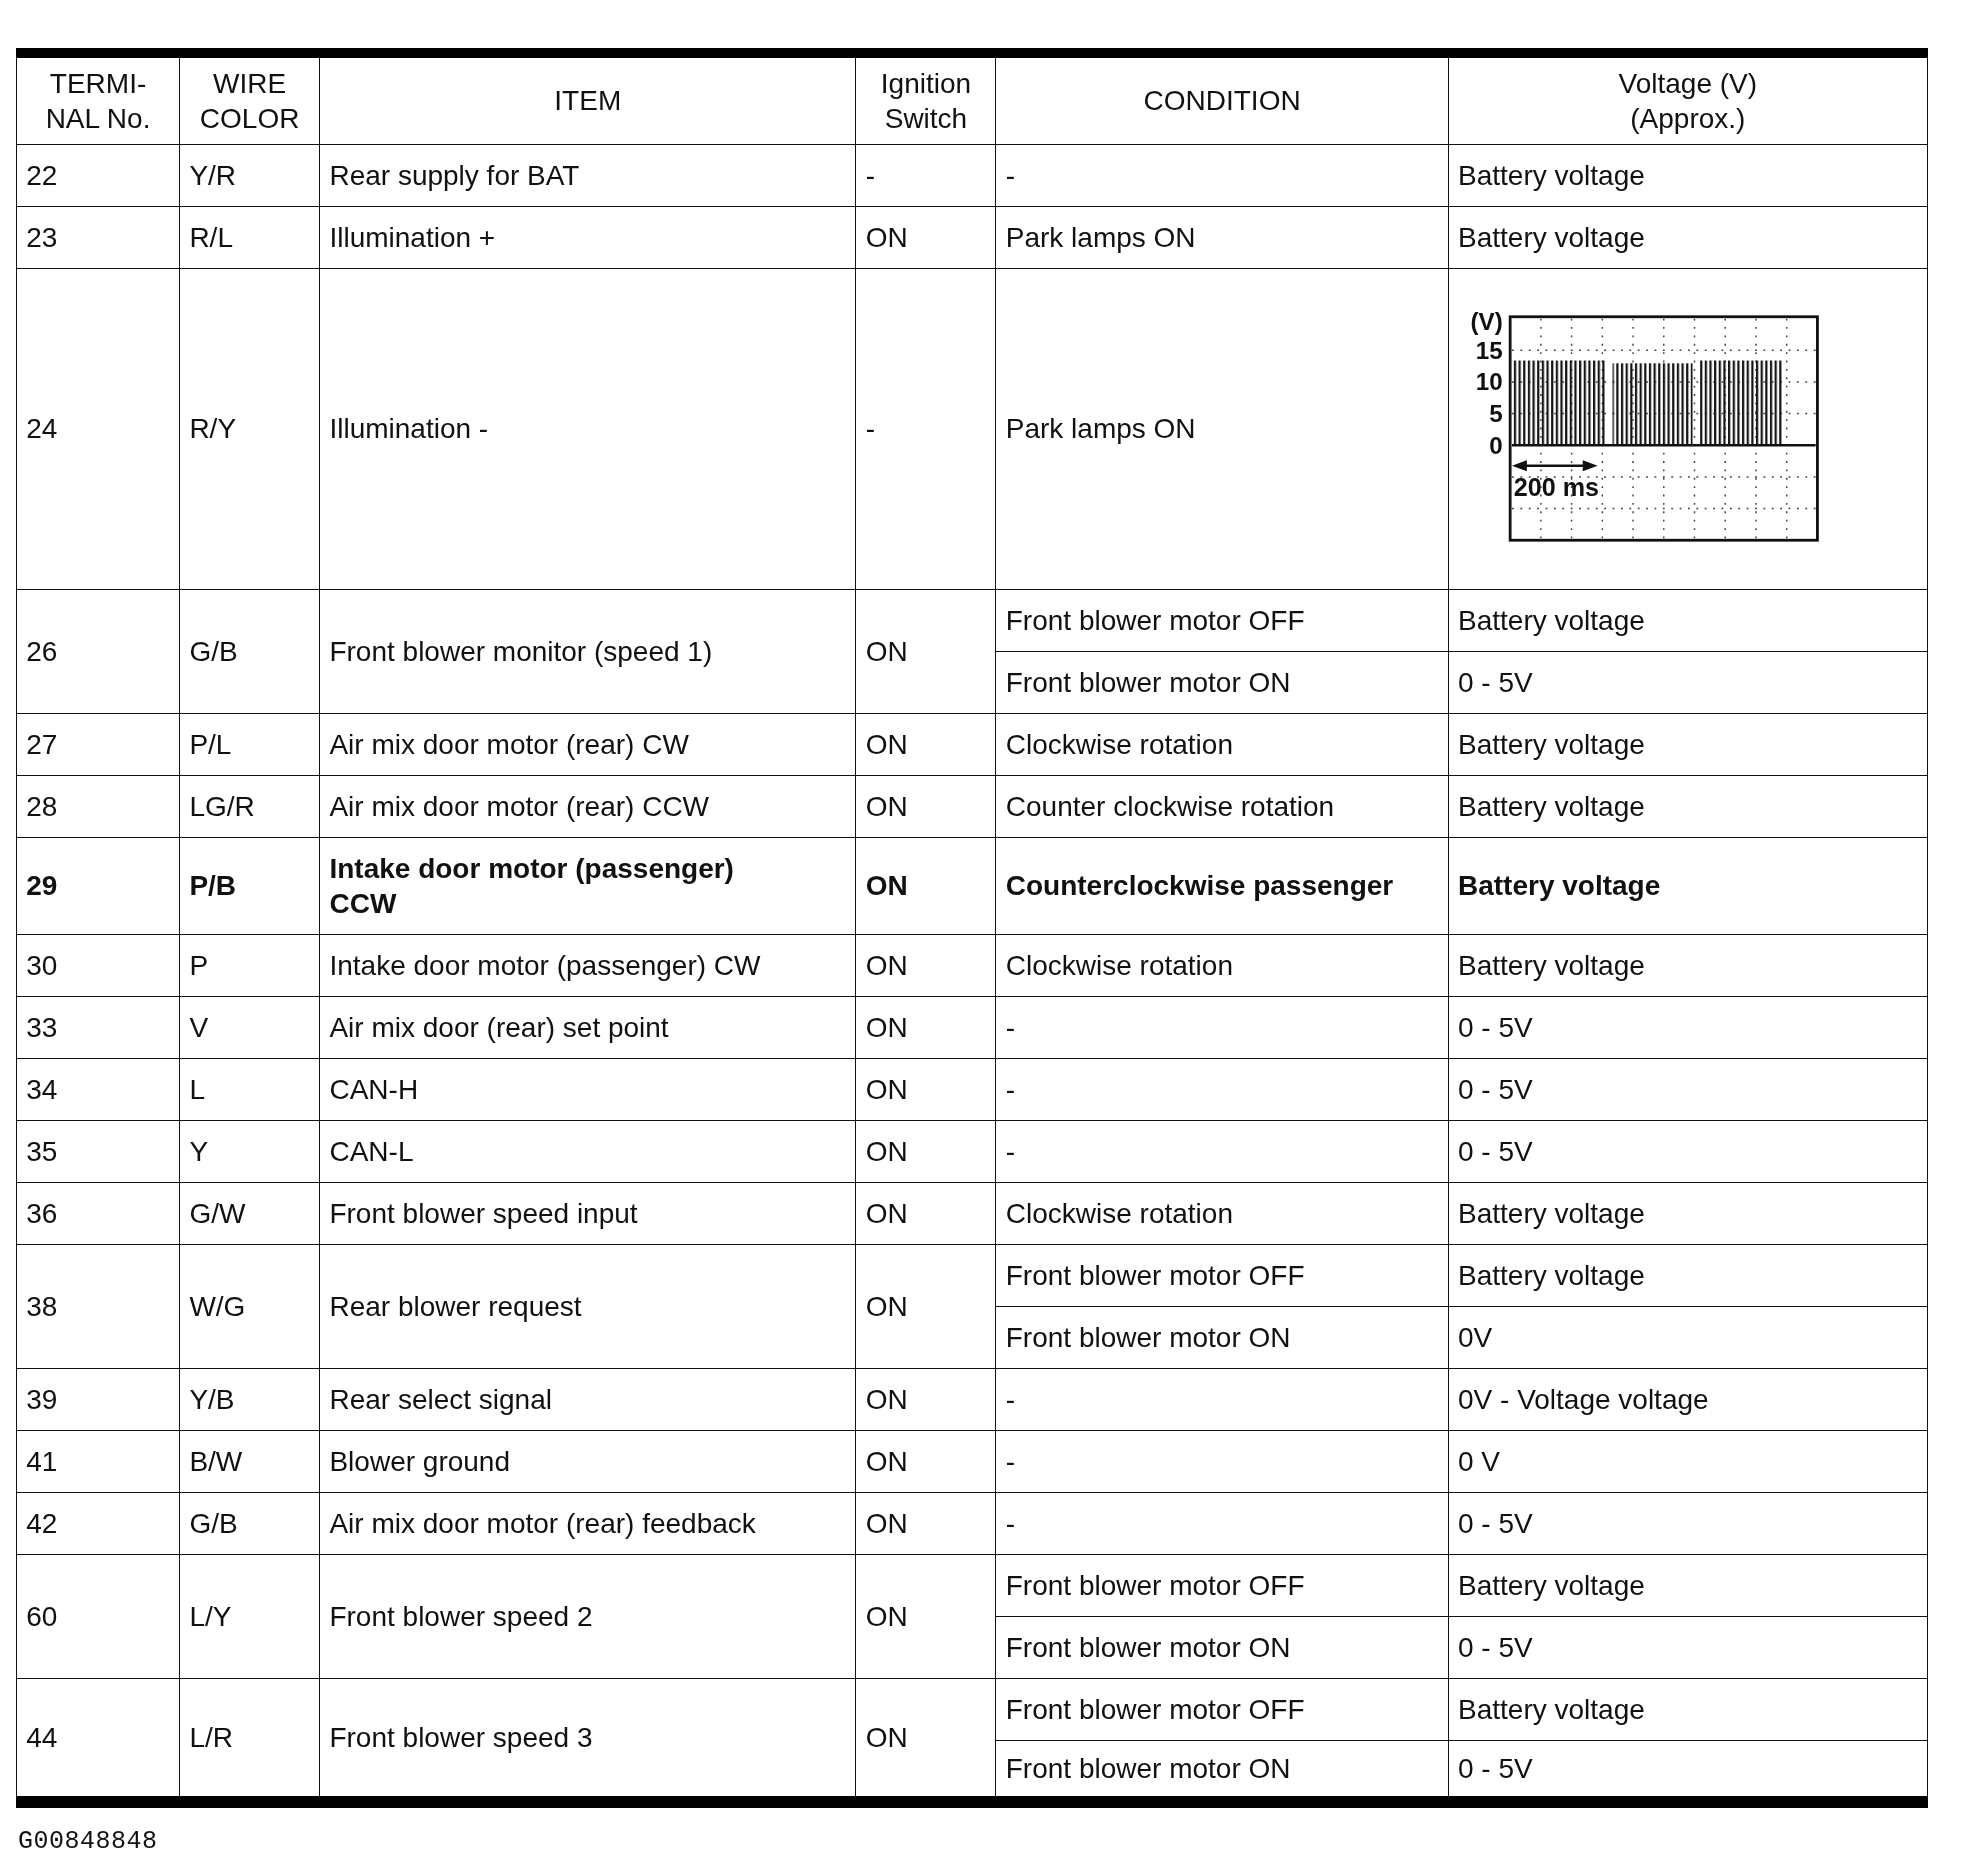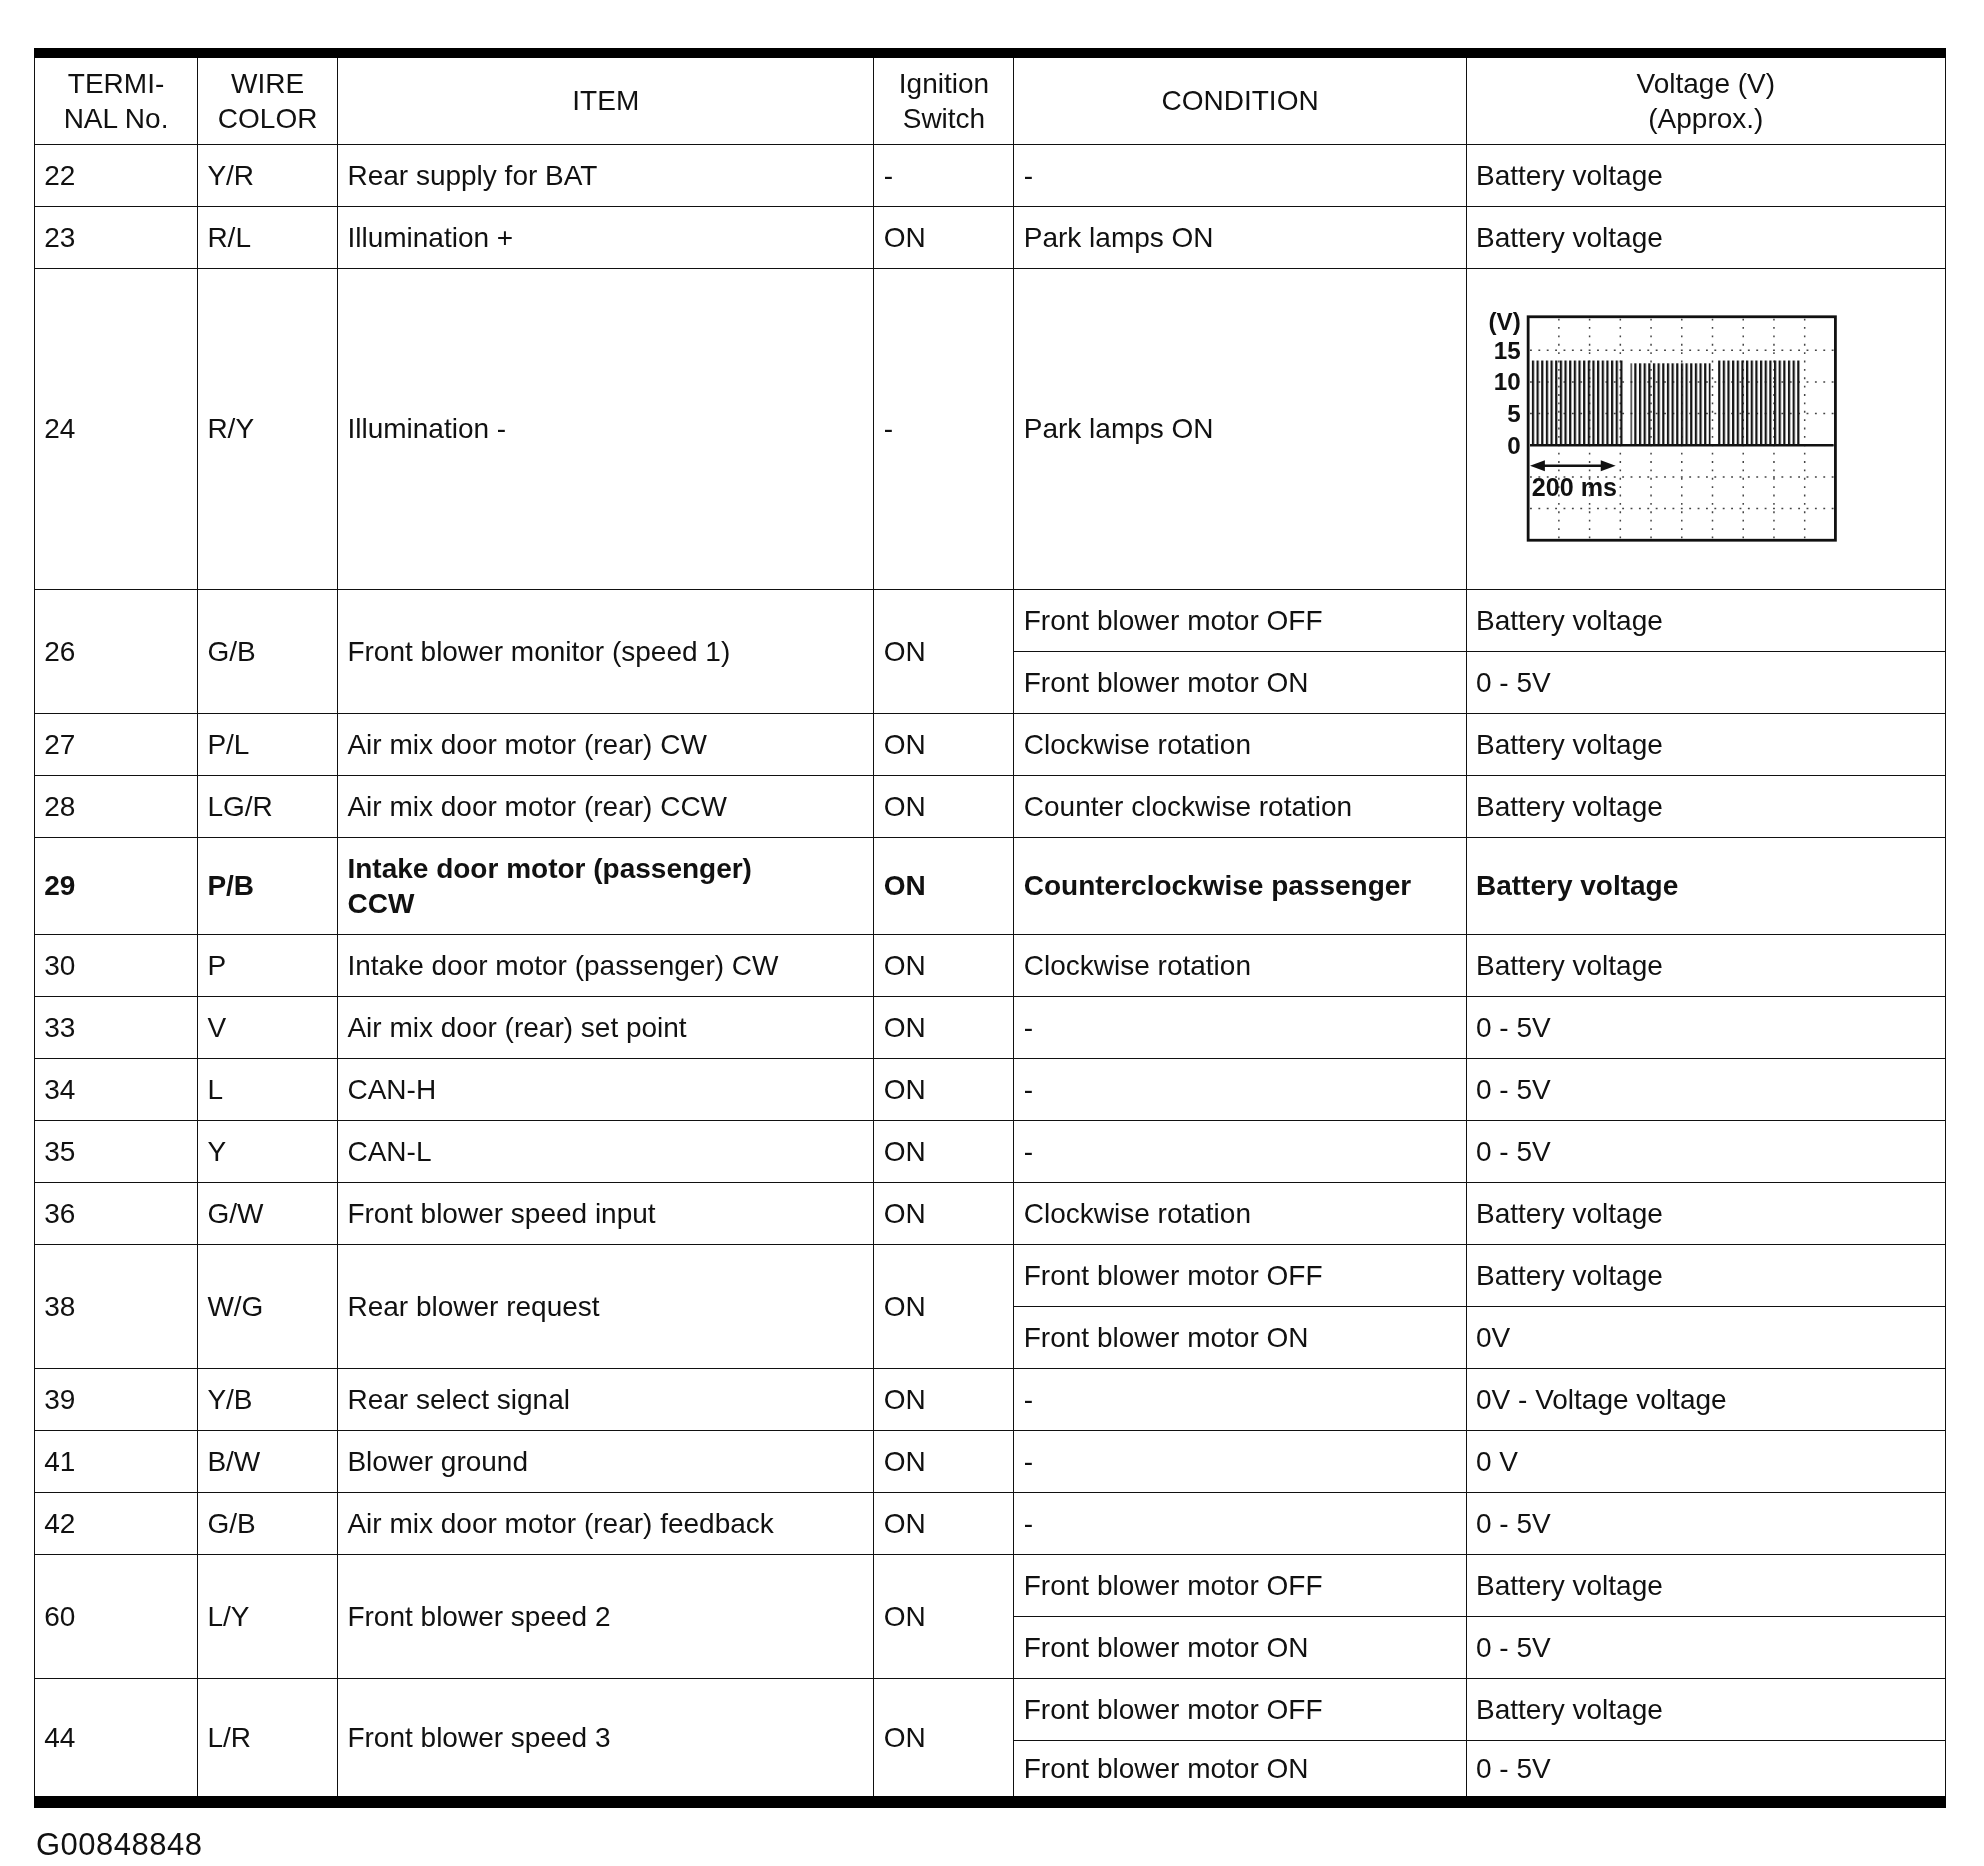--- a/index.html
+++ b/index.html
@@ -3,21 +3,21 @@
 <meta charset="utf-8">
 <style>
   html, body { margin: 0; padding: 0; background: #ffffff; }
   body {
     width: 1985px;
     height: 1866px;
     font-family: "Liberation Sans", sans-serif;
     color: #111;
     box-sizing: border-box;
   }
-  .page { padding: 48px 35px 0 34px; }
+  .page { padding: 48px 35px 0 16px; }
 
   table.spec {
     border-collapse: collapse;
     table-layout: fixed;
     width: 1912px;
     border-top: 10.3px solid #000;
     border-bottom: 12px solid #000;
     border-left: 1.9px solid #111;
     border-right: 1.9px solid #111;
     background: #fff;
@@ -48,23 +48,24 @@
   .sv {
     font-family: "Liberation Sans", sans-serif;
     font-size: 26px;
     font-weight: 700;
     fill: #111;
   }
   .sv-ms { font-size: 27px; }
 
   .figure-id {
     margin: 18.6px 0 0 1.9px;
-    font-size: 31px;
+    font-size: 25px;
     letter-spacing: 0.5px;
     color: #111;
+    font-family: Liberation Mono, monospace;
   }
 </style>
 </head>
 <body>
 
 <div class="page">
 
   <table class="spec">
     <colgroup>
       <col style="width:163px">

